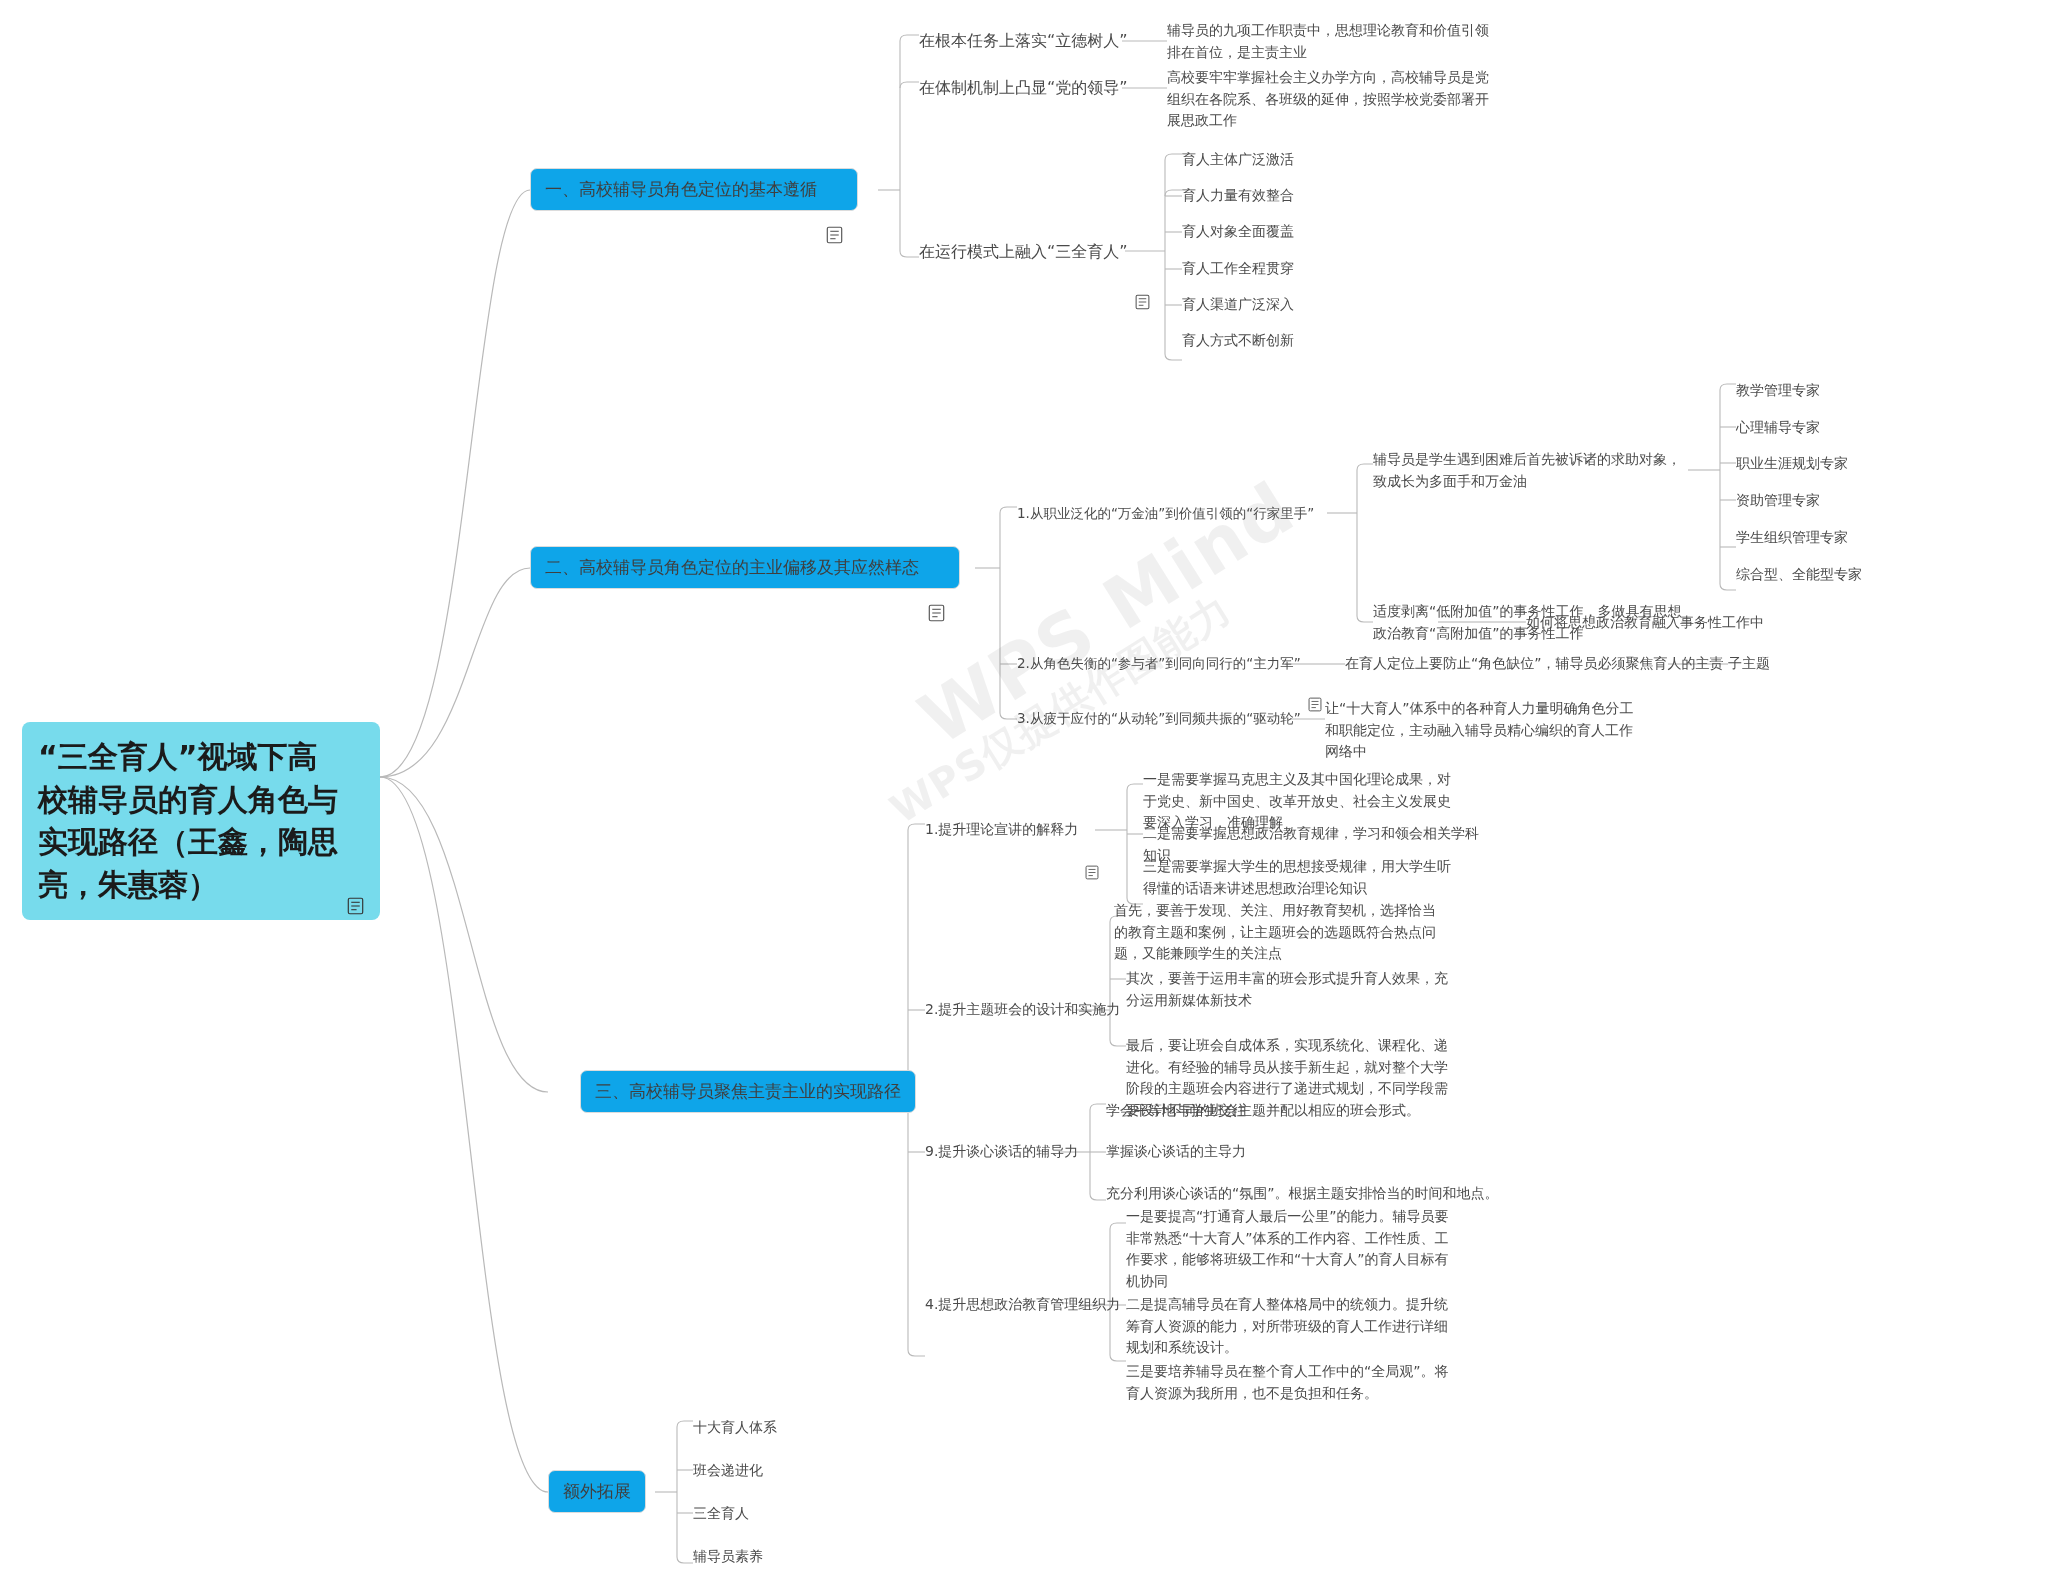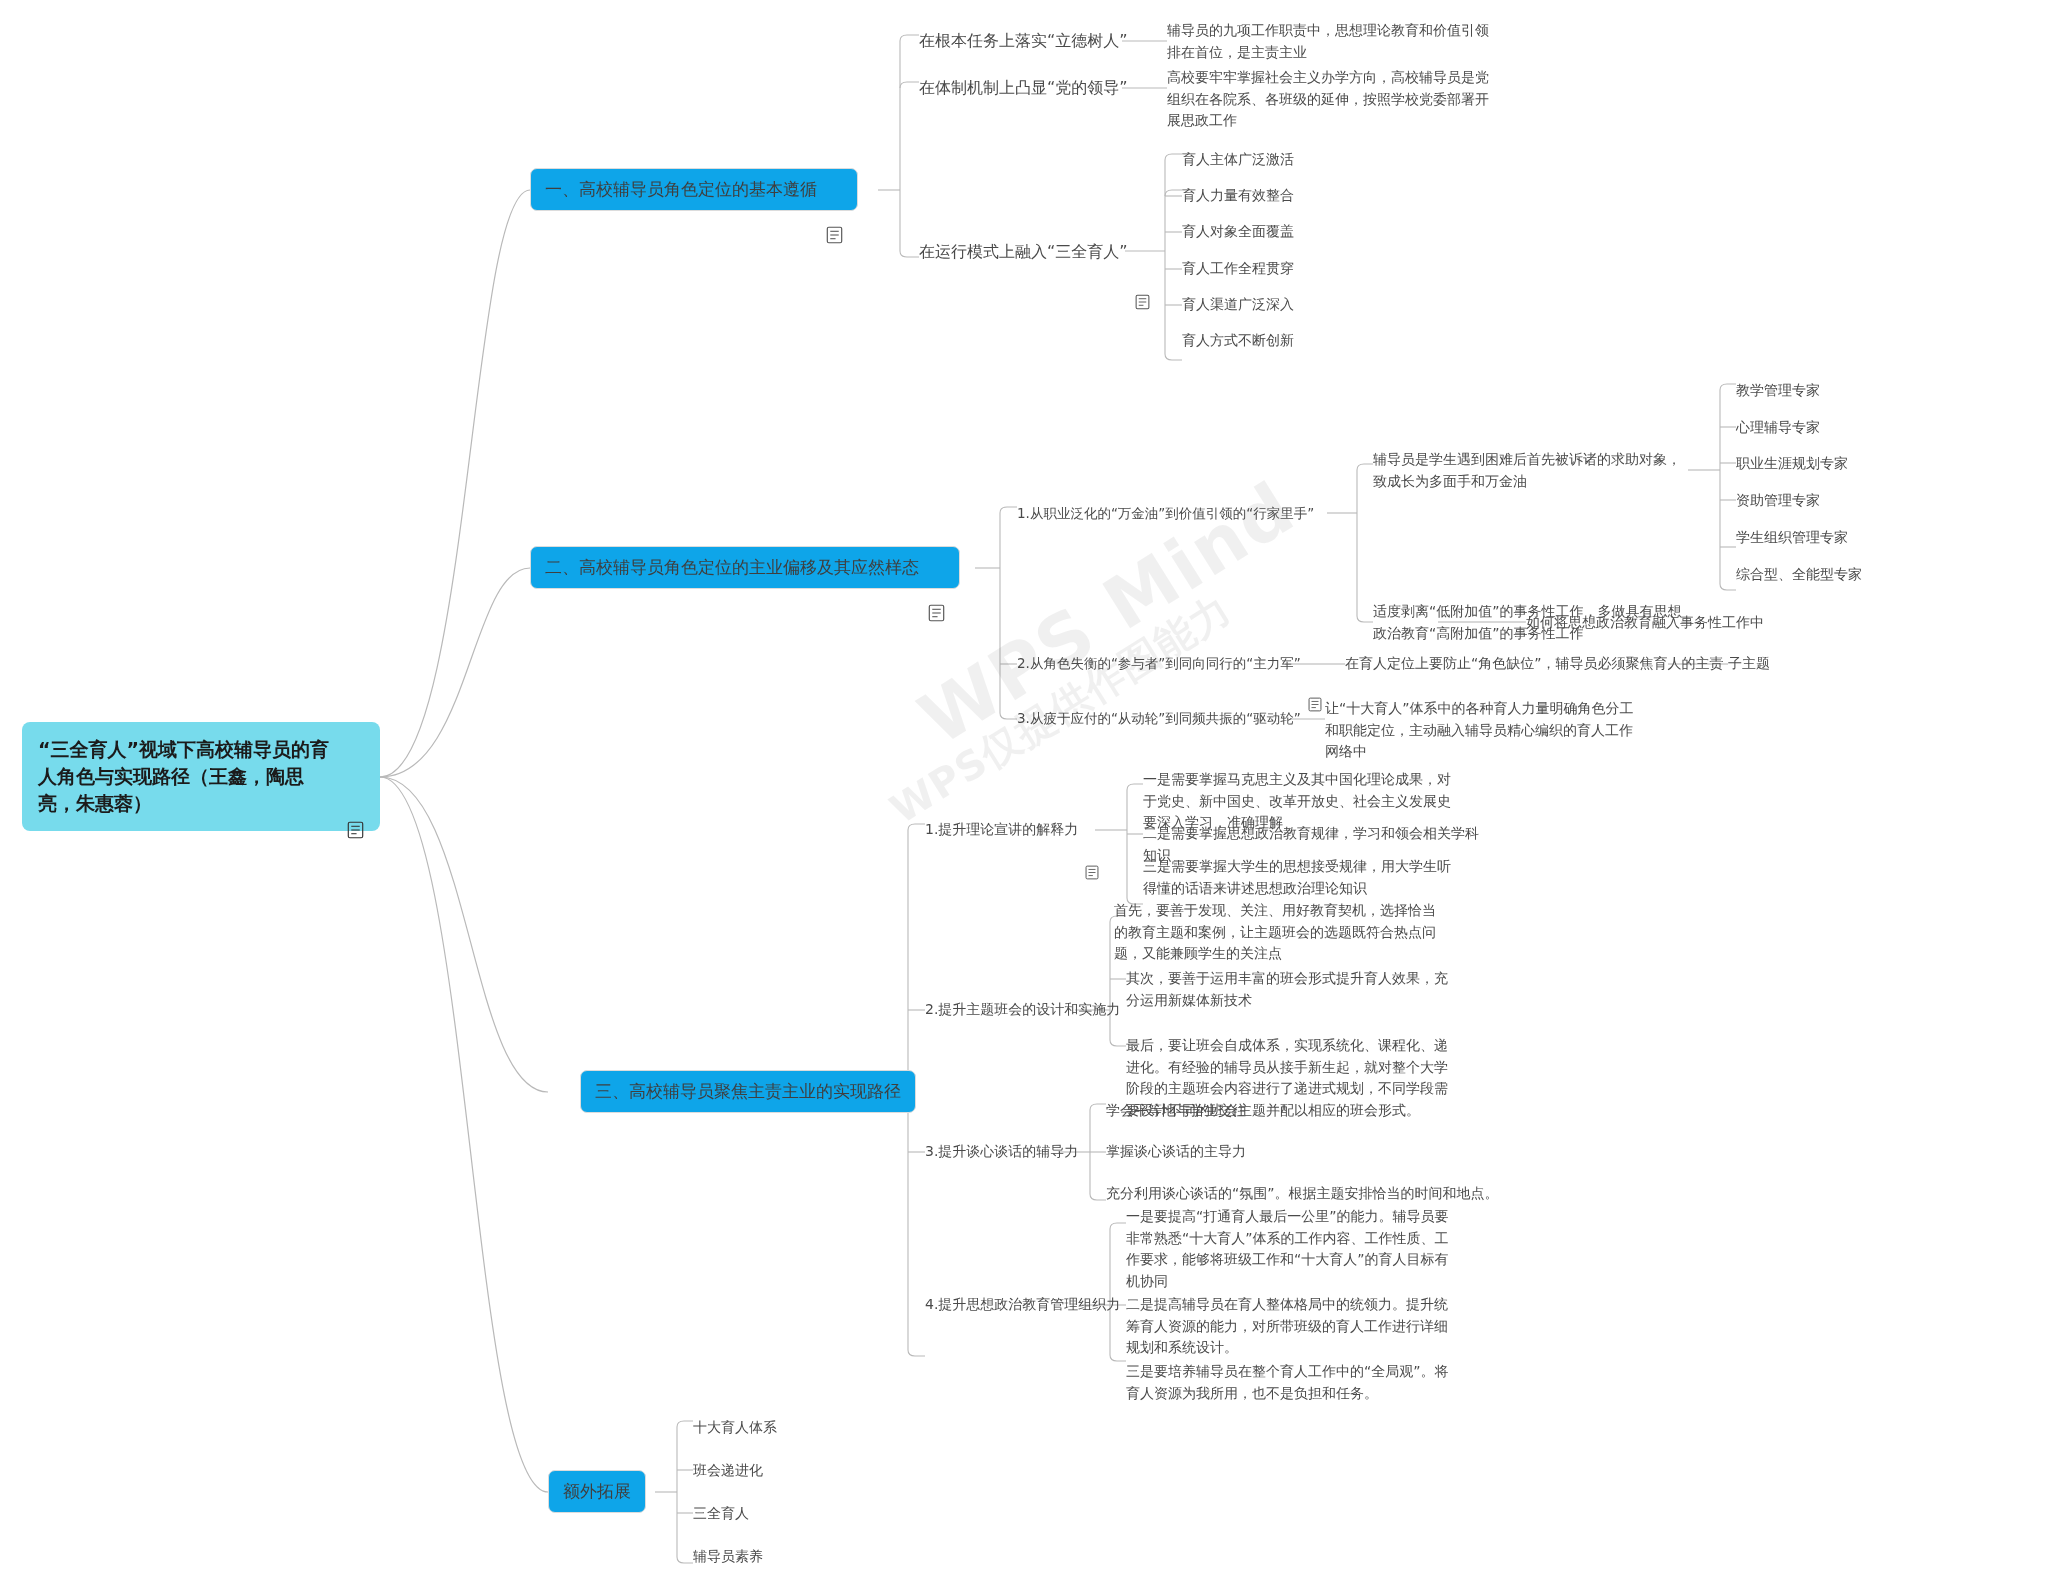--- a/index.html
+++ b/index.html
@@ -41,21 +41,21 @@
   }
   .node .txt{display:block;}
 
   
   .root{
     left:22px; top:722px;
     width:358px;
     padding:14px 16px;
     background:#77dbec;
     border-radius:8px;
-    font-size:19px;
+    font-size:30px;
     font-weight:700;
     line-height:1.42;
     color:#1b1b1b;
     justify-content:space-between;
     align-items:center;
   }
   .root .txt{max-width:300px;}
 
   
   .l1{
@@ -376,21 +376,21 @@
     <span class="txt">首先，要善于发现、关注、用好教育契机，选择恰当的教育主题和案例，让主题班会的选题既符合热点问题，又能兼顾学生的关注点</span>
   </div>
   <div class="node leaf" style="left:1126px;top:968px;width:326px;">
     <span class="txt">其次，要善于运用丰富的班会形式提升育人效果，充分运用新媒体新技术</span>
   </div>
   <div class="node leaf" style="left:1126px;top:1035px;width:326px;">
     <span class="txt">最后，要让班会自成体系，实现系统化、课程化、递进化。有经验的辅导员从接手新生起，就对整个大学阶段的主题班会内容进行了递进式规划，不同学段需要设计不同的班会主题并配以相应的班会形式。</span>
   </div>
 
   <div class="node leaf" style="left:925px;top:1141px;">
-    <span class="txt nowrap">3.提升谈心谈话的辅导力</span>
+    <span class="txt nowrap">9.提升谈心谈话的辅导力</span>
   </div>
   <div class="node leaf" style="left:1106px;top:1100px;">
     <span class="txt nowrap">学会平等地与学生交往</span>
   </div>
   <div class="node leaf" style="left:1106px;top:1141px;">
     <span class="txt nowrap">掌握谈心谈话的主导力</span>
   </div>
   <div class="node leaf" style="left:1106px;top:1183px;">
     <span class="txt nowrap">充分利用谈心谈话的“氛围”。根据主题安排恰当的时间和地点。</span>
   </div>

